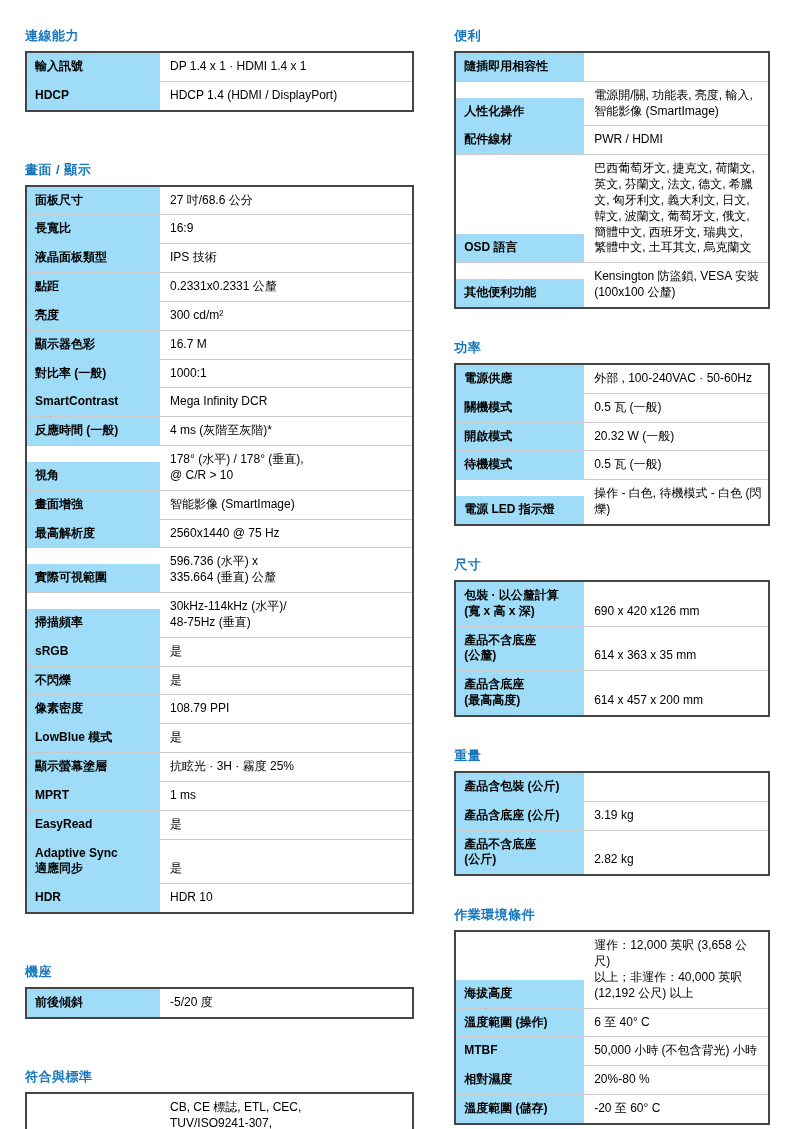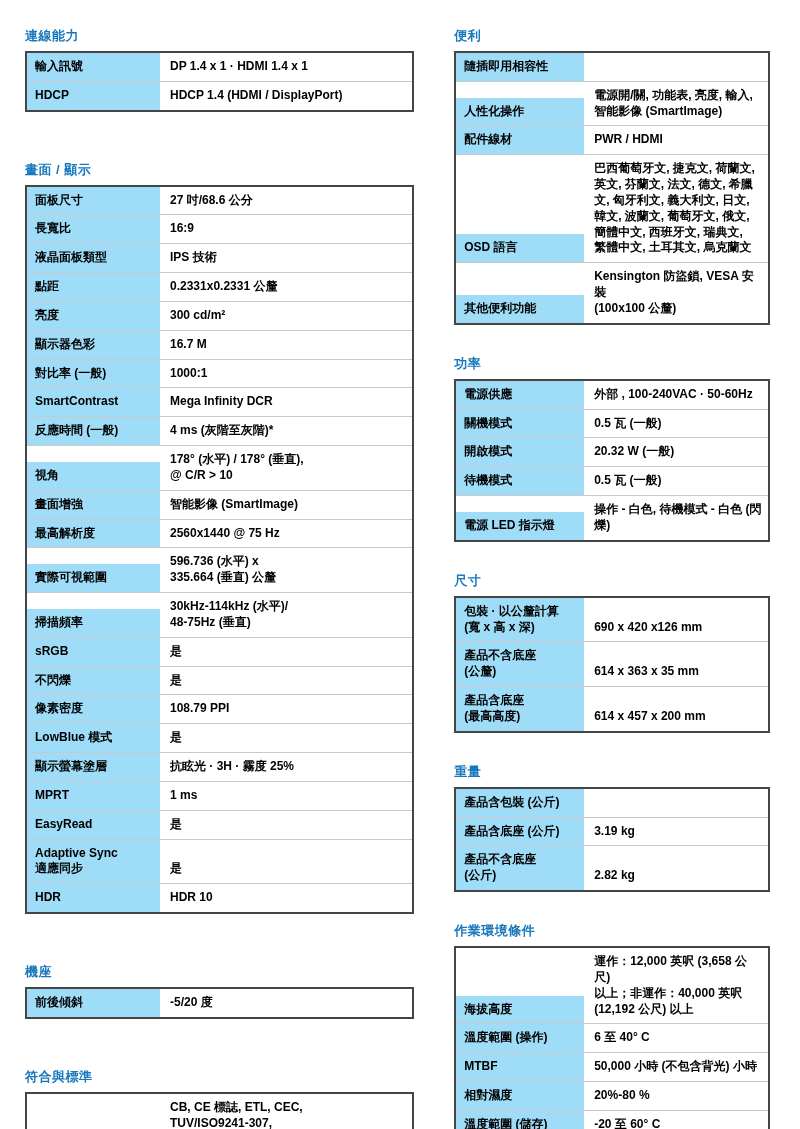--- a/index.html
+++ b/index.html
@@ -44,21 +44,21 @@
     font-size: 12px;
     line-height: 1.32;
     padding: 6px 4px 6px 8px;
     flex-shrink: 0;
     white-space: pre-line;
   }
   .col-left  .row-label { width: 133px; }
   .col-right .row-label { width: 128px; }
   .row-value {
     flex: 1;
-    font-weight: bold;
+    font-weight: normal;
     font-size: 12px;
     line-height: 1.32;
     padding: 6px 6px 6px 10px;
     white-space: pre-line;
   }
 </style>
 </head>
 <body>
 
 <div class="page">

